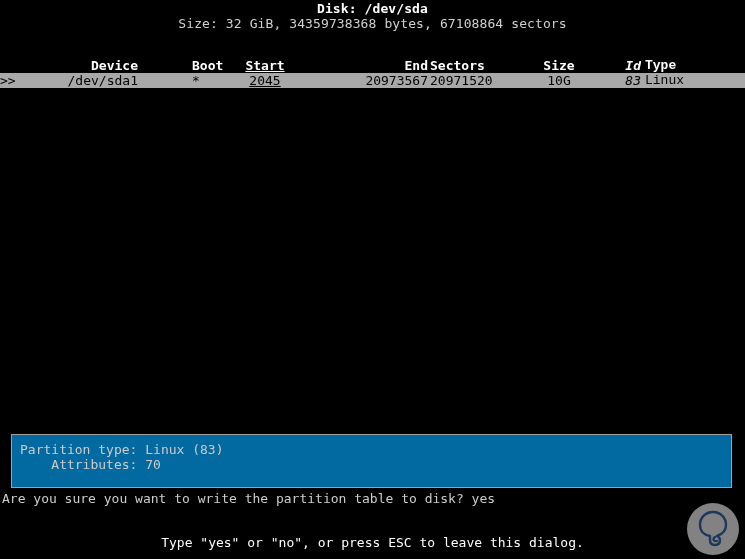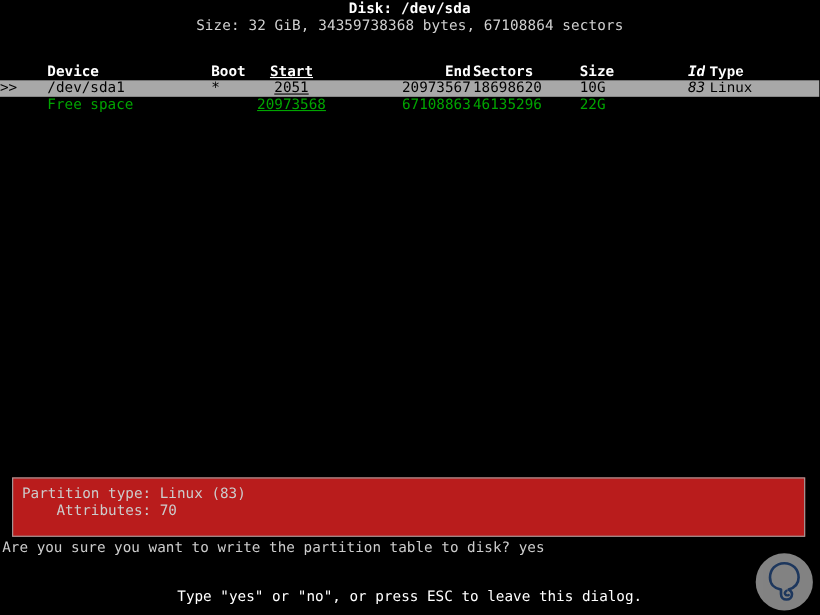--- a/index.html
+++ b/index.html
@@ -69,40 +69,40 @@
   .cell {
     position: absolute;
     top: 0;
     height: 15px;
     line-height: 15px;
     white-space: pre;
     overflow: hidden;
   }
   
   .c-marker { left: 0px;   width: 24px; text-align: left; }
-  .c-device { left: 43px;  width: 118px; text-align: left; }
+  .c-device { left: 20px;  width: 118px; text-align: right; }
   .c-boot   { left: 148px; width: 60px;  text-align: left; padding-left: 44px; }
   .c-start  { left: 208px; width: 114px; text-align: center; text-decoration: underline; }
   .c-end    { left: 326px; width: 102px; text-align: right; }
   .c-sect   { left: 430px; width: 95px;  text-align: left; }
-  .c-size   { left: 527px; width: 64px;  text-align: left; }
+  .c-size   { left: 527px; width: 64px;  text-align: center; }
   .c-id     { left: 593px; width: 48px;  text-align: right; font-style: italic; }
   .c-type   { left: 645px; width: 96px;  text-align: left; font-family: Liberation Mono, monospace; }
 
   
   #info-box {
     position: absolute;
     left: 11px;
     top: 434px;
     width: 721px;
     height: 54px;
     border: 1px solid #a0a0a0;
     box-sizing: border-box;
     padding: 7px 0 0 8px;
-    background: #b91c1c;
+    background: #0369a1;
   }
   #info-box .iline {
     display: block;
     height: 15px;
     line-height: 15px;
     white-space: pre;
     color: #cccccc;
   }
 
   
@@ -162,39 +162,28 @@
     <span class="cell c-sect">Sectors</span>
     <span class="cell c-size">Size</span>
     <span class="cell c-id">Id</span>
     <span class="cell c-type">Type</span>
   </div>
 
   <div class="ptrow selected">
     <span class="cell c-marker">&gt;&gt;</span>
     <span class="cell c-device">/dev/sda1</span>
     <span class="cell c-boot">*</span>
-    <span class="cell c-start">2051</span>
+    <span class="cell c-start">2045</span>
     <span class="cell c-end">20973567</span>
-    <span class="cell c-sect">18698620</span>
+    <span class="cell c-sect">20971520</span>
     <span class="cell c-size">10G</span>
     <span class="cell c-id">83</span>
     <span class="cell c-type">Linux</span>
   </div>
 
-  <div class="ptrow freespace">
-    <span class="cell c-marker"></span>
-    <span class="cell c-device">Free space</span>
-    <span class="cell c-boot"></span>
-    <span class="cell c-start">20973568</span>
-    <span class="cell c-end">67108863</span>
-    <span class="cell c-sect">46135296</span>
-    <span class="cell c-size">22G</span>
-    <span class="cell c-id"></span>
-    <span class="cell c-type"></span>
-  </div>
 </div>
 
 <div id="info-box">
   <span class="iline">Partition type: Linux (83)</span>
   <span class="iline">    Attributes: 70</span>
 </div>
 
 <div id="prompt-line">Are you sure you want to write the partition table to disk? yes</div>
 <div id="hint-line">Type "yes" or "no", or press ESC to leave this dialog.</div>
 

